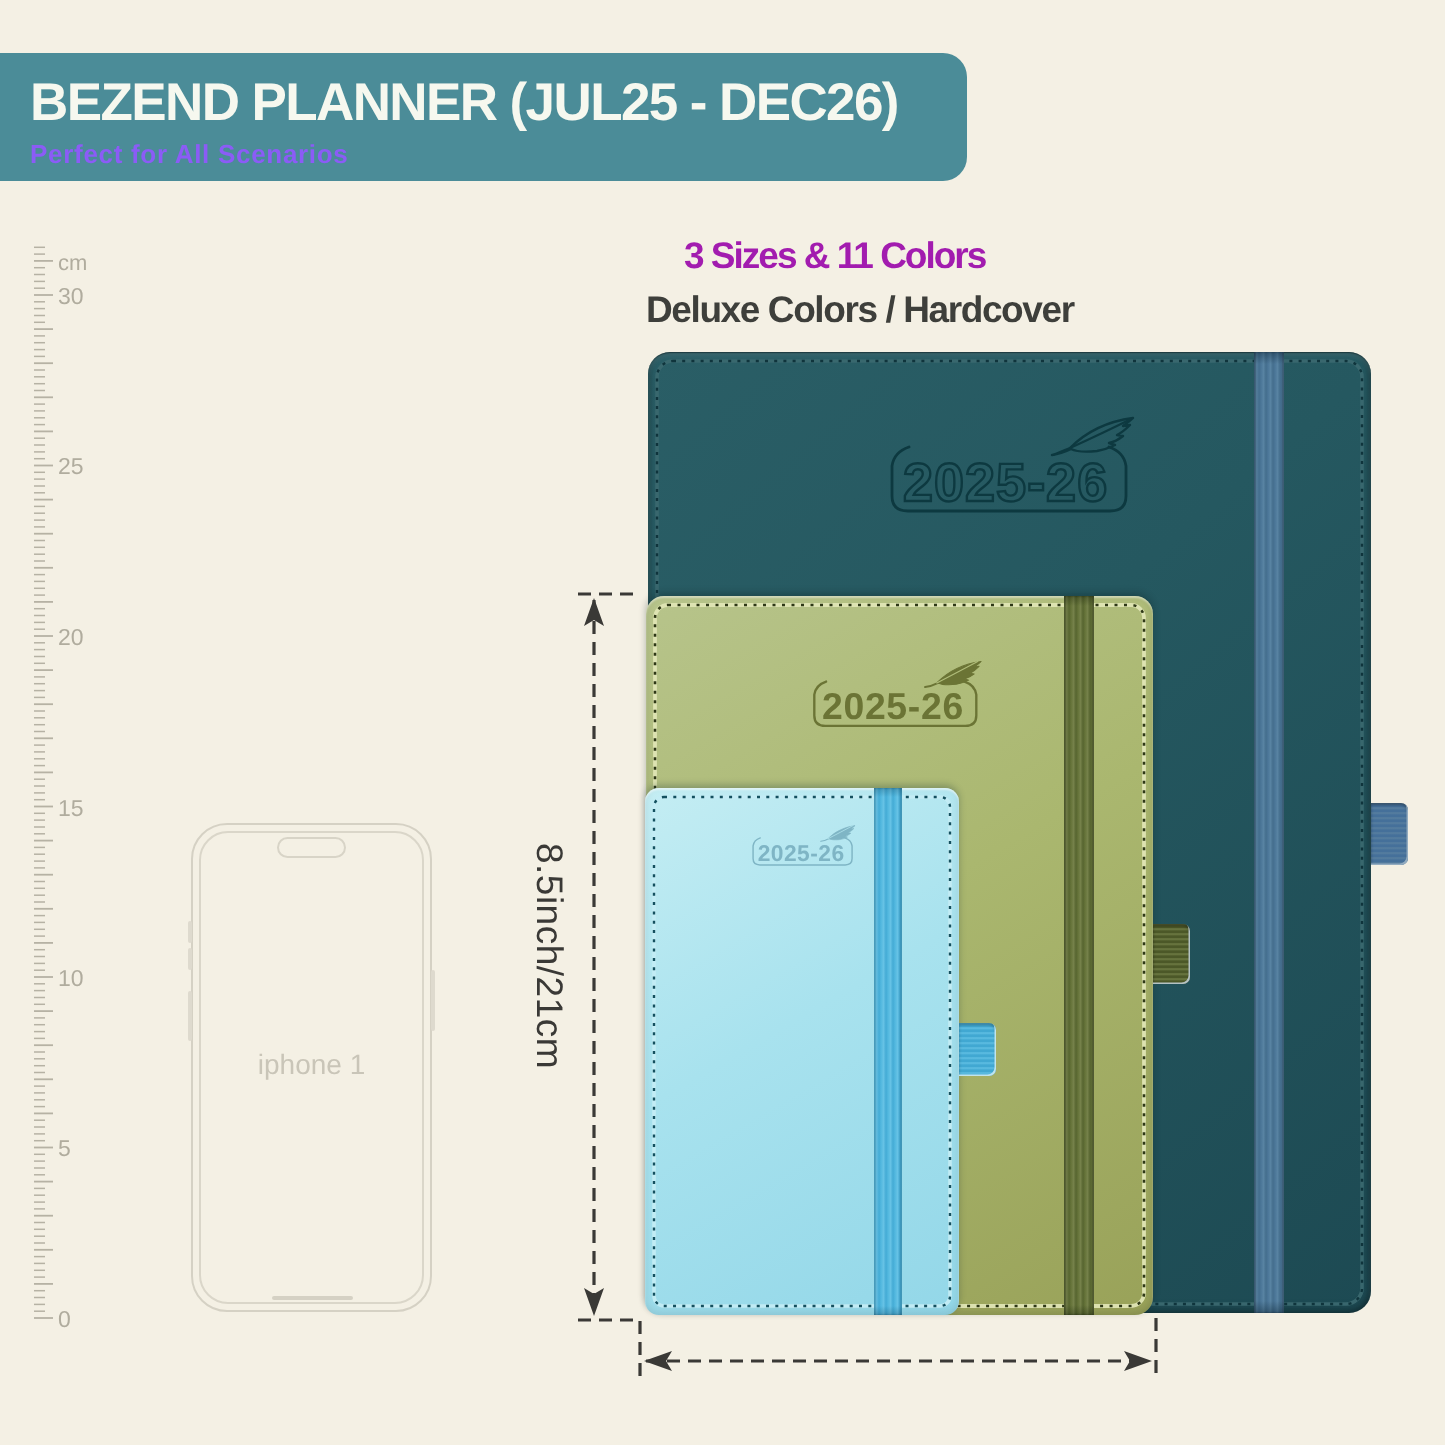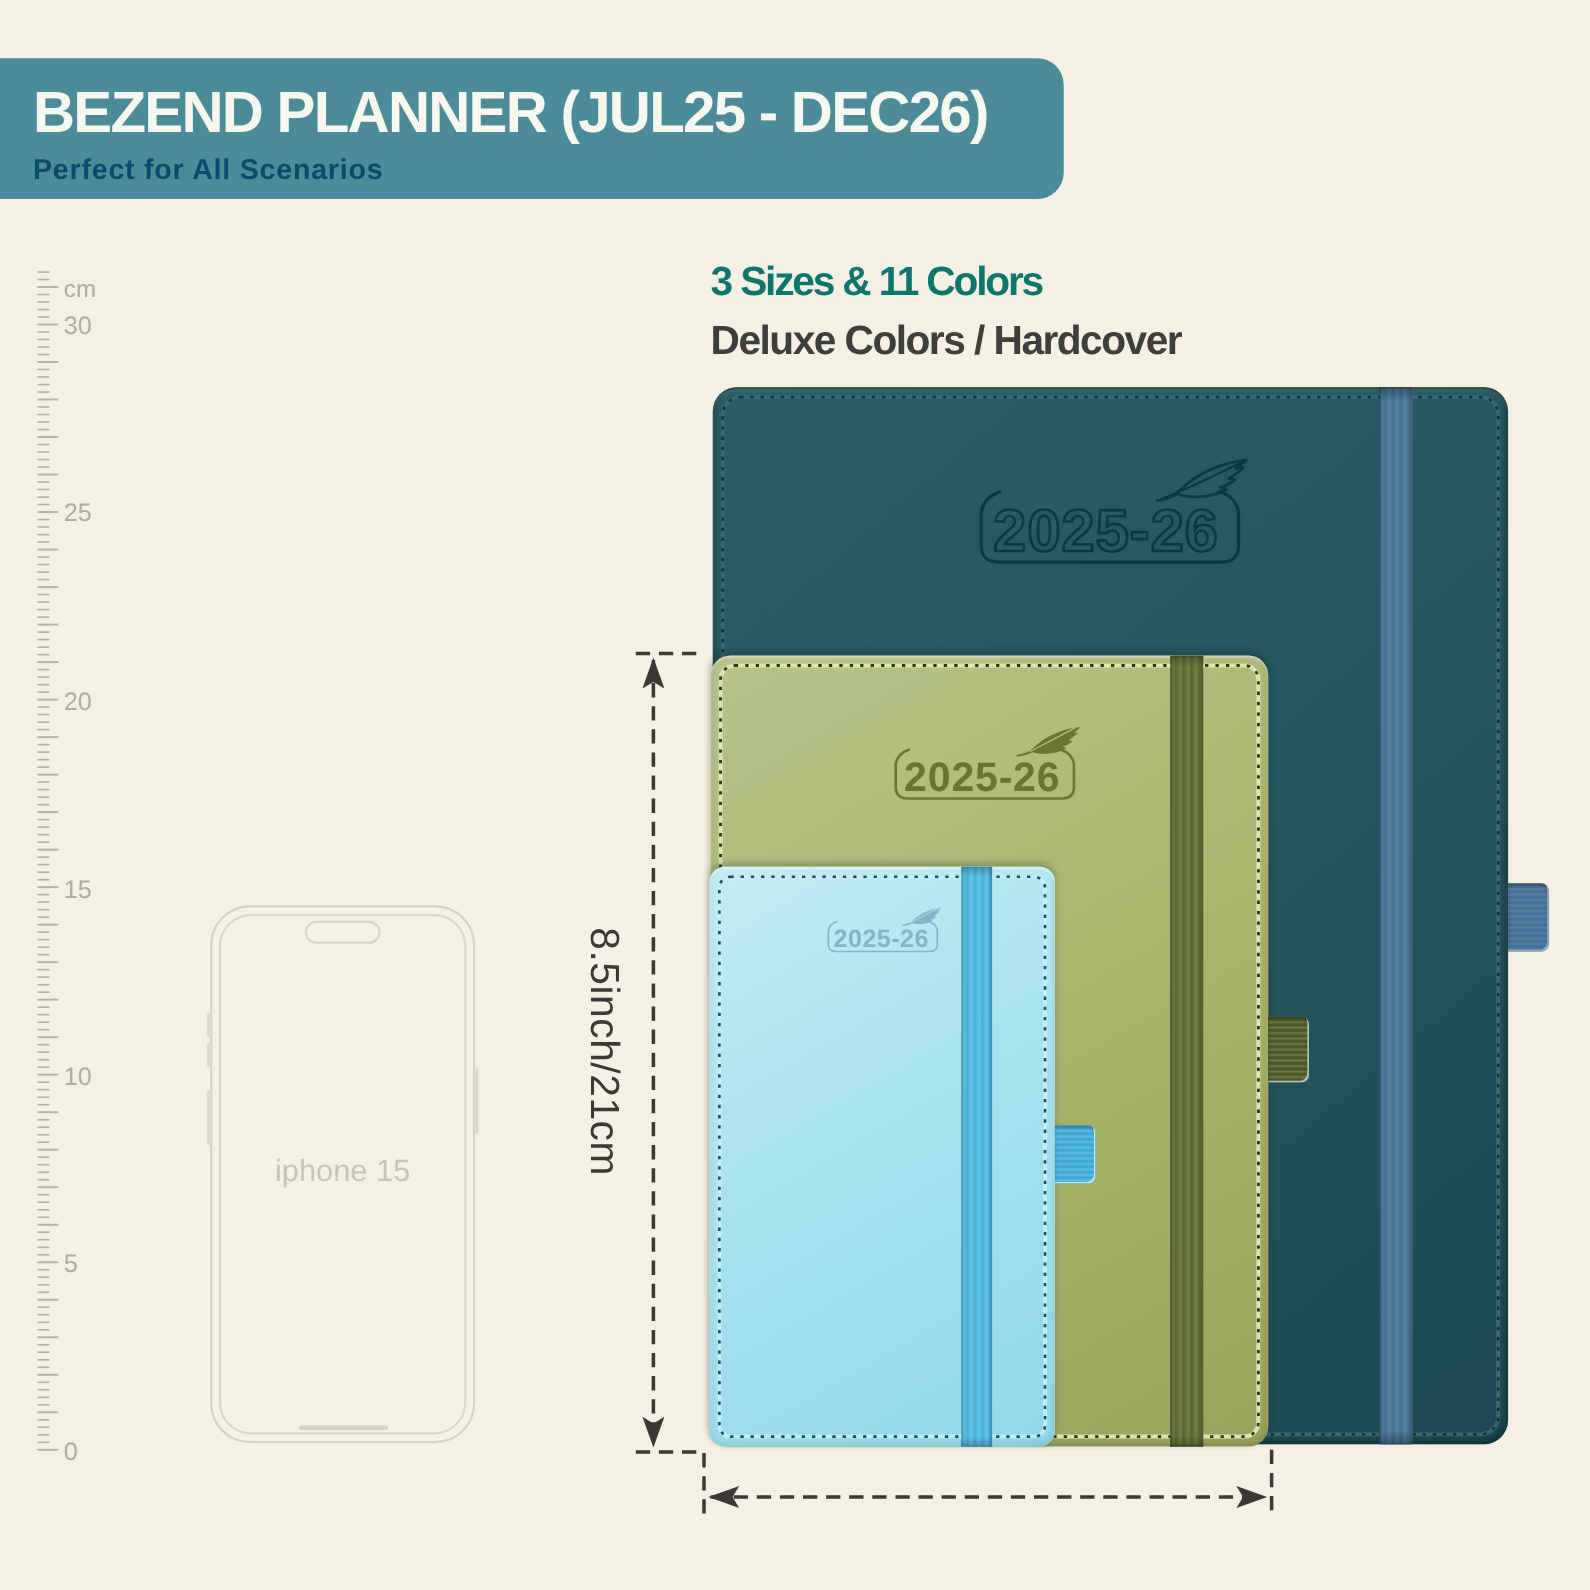--- a/index.html
+++ b/index.html
@@ -6,23 +6,23 @@
 body{width:1445px;height:1445px;overflow:hidden;background:#f4f0e4;font-family:"Liberation Sans", sans-serif;}
 #canvas{position:relative;width:1267px;height:1445px;background:#f4f0e4;}
 .abs{position:absolute;}
 </style></head><body>
 <div id="canvas">
 
 <div class="abs" style="left:0;top:53px;width:967px;height:128px;background:#4b8c98;border-radius:0 24px 24px 0;"></div>
 
 <div class="abs" style="left:30px;top:76px;font-weight:bold;font-size:53px;line-height:1.0;letter-spacing:-1.6px;color:#f6f8ef;white-space:nowrap;">BEZEND PLANNER (JUL25 - DEC26)</div>
 
-<div class="abs" style="left:30px;top:141px;font-weight:bold;font-size:26px;line-height:1.0;color:#0c4a6e;letter-spacing:0.7px;white-space:nowrap;">Perfect for All Scenarios</div>
-
-<div class="abs" style="left:646px;top:237px;font-weight:bold;font-size:37px;line-height:1.0;color:#0f766e;letter-spacing:-2px;white-space:nowrap;">3 Sizes &amp; 11 Colors</div>
+<div class="abs" style="left:30px;top:141px;font-weight:bold;font-size:26px;line-height:1.0;color:#8b5cf6;letter-spacing:0.7px;white-space:nowrap;">Perfect for All Scenarios</div>
+
+<div class="abs" style="left:684px;top:237px;font-weight:bold;font-size:37px;line-height:1.0;color:#a21caf;letter-spacing:-2px;white-space:nowrap;">3 Sizes &amp; 11 Colors</div>
 
 <div class="abs" style="left:646px;top:291px;font-weight:bold;font-size:37px;line-height:1.0;color:#3e3f3b;letter-spacing:-1.4px;white-space:nowrap;">Deluxe Colors / Hardcover</div>
 
 <svg width="90" height="1100" viewBox="0 0 90 1100" xmlns="http://www.w3.org/2000/svg" style="position:absolute;left:20px;top:240px">
 <line x1="14" y1="1078.0" x2="33" y2="1078.0" stroke="#b6b2a4" stroke-width="1.8"></line>
 <line x1="14" y1="1071.2" x2="25" y2="1071.2" stroke="#b6b2a4" stroke-width="1.5"></line>
 <line x1="14" y1="1064.4" x2="25" y2="1064.4" stroke="#b6b2a4" stroke-width="1.5"></line>
 <line x1="14" y1="1057.5" x2="25" y2="1057.5" stroke="#b6b2a4" stroke-width="1.5"></line>
 <line x1="14" y1="1050.7" x2="25" y2="1050.7" stroke="#b6b2a4" stroke-width="1.5"></line>
 <line x1="14" y1="1043.9" x2="33" y2="1043.9" stroke="#b6b2a4" stroke-width="1.8"></line>
@@ -187,21 +187,21 @@
 <text x="38" y="916" font-family="Liberation Sans, sans-serif" font-size="23" fill="#b0ac9e">5</text>
 <text x="38" y="1087" font-family="Liberation Sans, sans-serif" font-size="23" fill="#b0ac9e">0</text>
 </svg>
 
 <div class="abs" style="left:191px;top:823px;width:241px;height:489px;border:2.5px solid #d5d1c4;border-radius:36px;box-sizing:border-box;"></div>
 
 <div class="abs" style="left:199px;top:831px;width:225px;height:473px;border:2px solid #dad6c9;border-radius:29px;box-sizing:border-box;"></div>
 
 <div class="abs" style="left:277px;top:837px;width:69px;height:21px;border:2px solid #d8d4c7;border-radius:11px;box-sizing:border-box;"></div>
 
-<div class="abs" style="left:191px;top:1051px;width:241px;text-align:center;font-size:28px;line-height:1.0;color:#c9c5b8;">iphone 15</div>
+<div class="abs" style="left:191px;top:1051px;width:241px;text-align:center;font-size:28px;line-height:1.0;color:#c9c5b8;">iphone 1</div>
 
 <div class="abs" style="left:272px;top:1296px;width:81px;height:4px;background:#d5d1c4;border-radius:2px;"></div>
 
 <div class="abs" style="left:188px;top:921px;width:4px;height:22px;background:#dedace;border-radius:2px;"></div>
 
 <div class="abs" style="left:188px;top:948px;width:4px;height:22px;background:#dedace;border-radius:2px;"></div>
 
 <div class="abs" style="left:188px;top:991px;width:4px;height:50px;background:#dedace;border-radius:2px;"></div>
 
 <div class="abs" style="left:431px;top:970px;width:4px;height:61px;background:#dedace;border-radius:2px;"></div>

